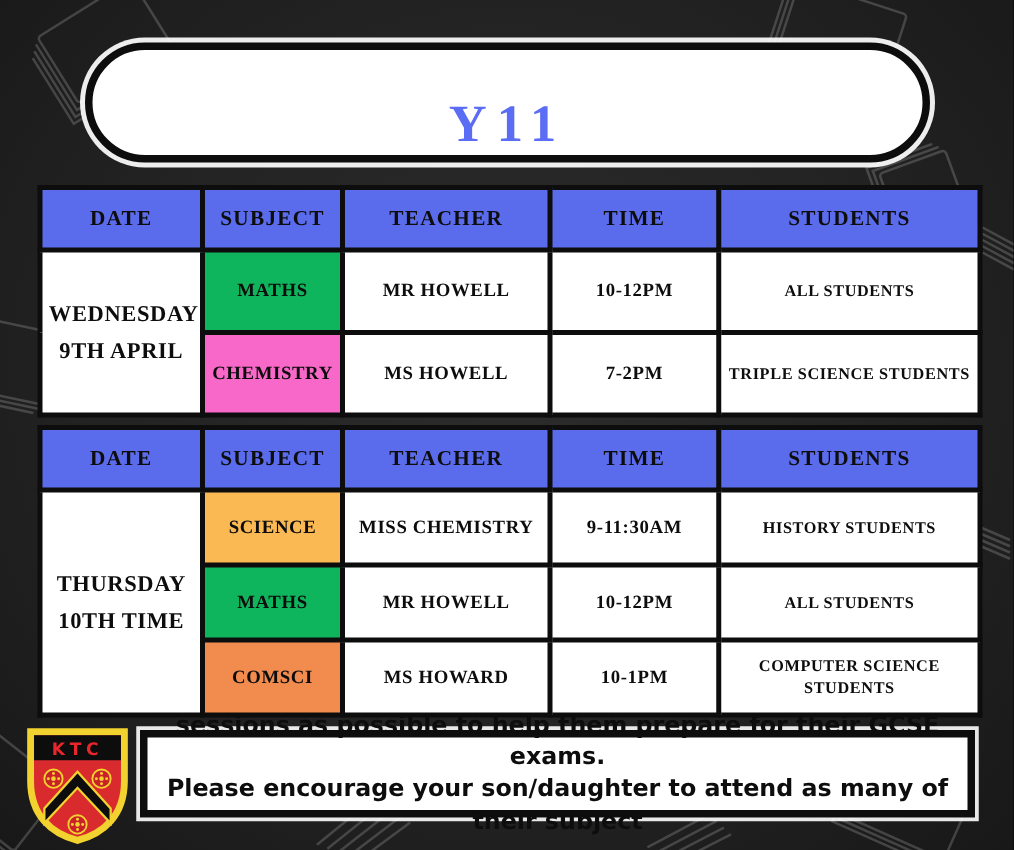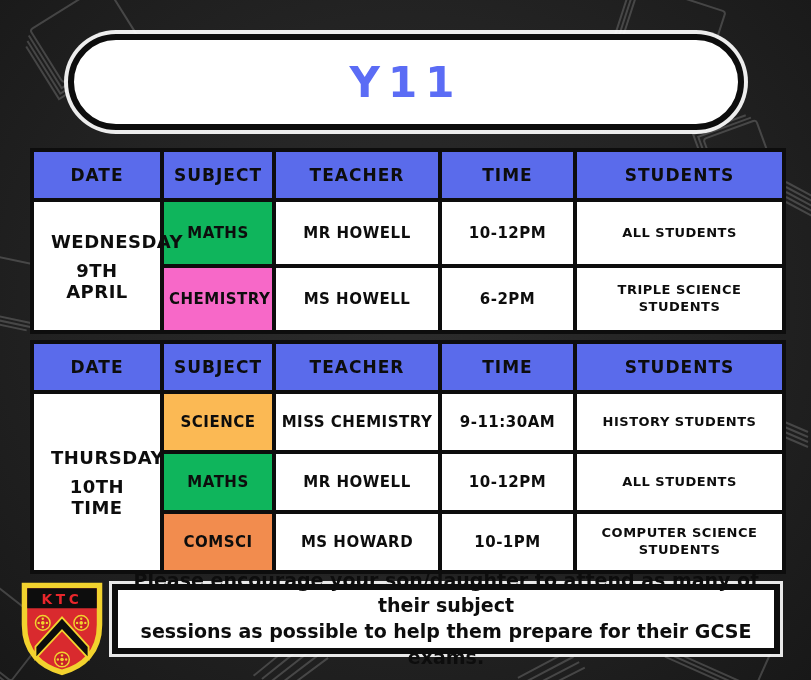--- a/index.html
+++ b/index.html
@@ -8,40 +8,40 @@
     background:radial-gradient(ellipse at 50% 45%, #2c2c2c 0%, #232323 55%, #181818 100%);
     font-family:"DejaVu Sans", sans-serif;
   }
   .bg-doodles{position:absolute;left:0;top:0;width:811px;height:680px;}
 
   
   .title-pill{
     position:absolute;left:68px;top:34px;width:664px;height:84px;
     background:#fff;border:6px solid #0d0d0d;border-radius:60px;
     box-shadow:0 0 0 4px rgba(255,255,255,.92);
-    display:flex;align-items:center;justify-content:center;gap:16px;
+    display:flex;align-items:flex-end;justify-content:center;gap:16px;font-family:Liberation Serif, serif;
   }
   .title-pill .accent{font-size:42px;font-weight:bold;letter-spacing:8px;}
   .title-pill .rest{font-size:42px;font-weight:bold;color:#0d0d0d;letter-spacing:2px;white-space:nowrap;}
 
   
-  table.sched{position:absolute;left:30px;border-collapse:collapse;table-layout:fixed;width:752px;}
+  table.sched{position:absolute;left:30px;border-collapse:collapse;table-layout:fixed;width:752px;font-family:Liberation Serif, serif;}
   .t1{top:148px;}
   .t2{top:340px;}
   .c-date{width:130px}.c-subject{width:112px}.c-teacher{width:166px}.c-time{width:135px}.c-students{width:209px}
   table.sched th, table.sched td{
     border:4px solid #0d0d0d;background:#fff;color:#0d0d0d;
     text-align:center;vertical-align:middle;font-weight:bold;padding:4px 5px;
   }
   table.sched th{height:38px;font-size:17px;letter-spacing:1px;}
   .t1 td{height:54px;}
   .t2 td{height:48px;}
   td.cell{font-size:15px;letter-spacing:.5px;}
   td.date-cell{font-size:18px;letter-spacing:.5px;}
-  td.date-cell div{margin:8px 12px;text-align:center;}
+  td.date-cell div{margin:8px 0;text-align:center;}
   td.students-cell{font-size:13px;line-height:1.3;}
 
   
   .crest{position:absolute;left:16px;top:579px;width:92px;height:97px;}
   .message-box{
     position:absolute;left:112px;top:584px;width:656px;height:58px;
     background:#fff;border:6px solid #0d0d0d;
     box-shadow:0 0 0 3px rgba(255,255,255,.9);
     display:flex;flex-direction:column;align-items:center;justify-content:center;
     font-weight:bold;color:#0d0d0d;font-size:19px;line-height:1.35;text-align:center;
@@ -124,21 +124,21 @@
         <div>9TH APRIL</div>
       </td>
       <td class="cell" style="background: rgb(15, 181, 92);">MATHS</td>
       <td class="cell">MR HOWELL</td>
       <td class="cell">10-12PM</td>
       <td class="cell students-cell">ALL STUDENTS</td>
     </tr>
     <tr>
       <td class="cell" style="background: rgb(247, 104, 200);">CHEMISTRY</td>
       <td class="cell">MS HOWELL</td>
-      <td class="cell">6-2PM</td>
+      <td class="cell">7-2PM</td>
       <td class="cell students-cell">TRIPLE SCIENCE STUDENTS</td>
     </tr>
   </tbody>
     </table>
 
   <table class="sched t2">
     <colgroup>
         <col class="c-date">
         <col class="c-subject">
         <col class="c-teacher">
@@ -203,17 +203,17 @@
       <circle cx="50" cy="88" r="8" fill="#C9202A" stroke="#F2D22E" stroke-width="1.6"></circle>
       <circle cx="50" cy="88" r="2" fill="#F2D22E"></circle>
       <circle cx="50" cy="83.5" r="1.3" fill="#F2D22E"></circle>
         <circle cx="54.5" cy="88" r="1.3" fill="#F2D22E"></circle>
       <circle cx="50" cy="92.5" r="1.3" fill="#F2D22E"></circle>
         <circle cx="45.5" cy="88" r="1.3" fill="#F2D22E"></circle>
     </g>
   </svg>
 
   <div class="message-box">
+    <div>sessions as possible to help them prepare for their GCSE exams.</div>
     <div>Please encourage your son/daughter to attend as many of their subject</div>
-    <div>sessions as possible to help them prepare for their GCSE exams.</div>
   </div>
 
 </div>
 
 </body></html>

